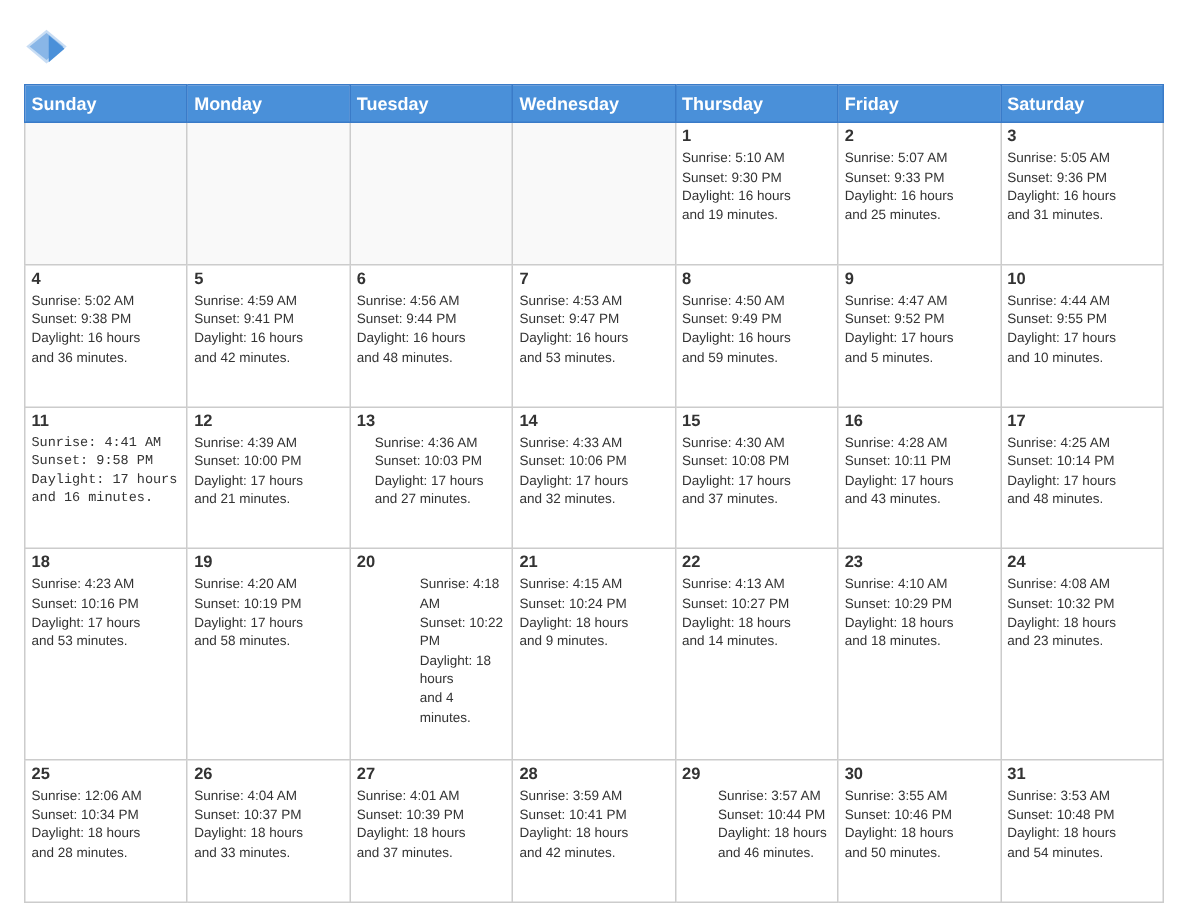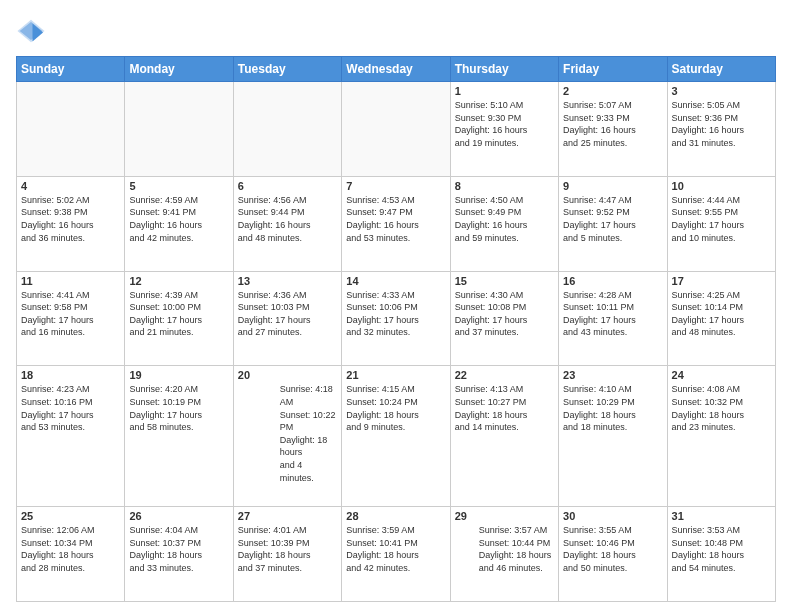--- a/index.html
+++ b/index.html
@@ -210,35 +210,35 @@
             <span class="day-number">10</span>
             <div class="day-info" style="white-space: pre-line;">Sunrise: 4:44 AM
 Sunset: 9:55 PM
 Daylight: 17 hours
 and 10 minutes.</div>
           </td>
         </tr>
         <tr>
           <td>
             <span class="day-number">11</span>
-            <div class="day-info" style="white-space: pre-line;">Sunrise: 4:41 AM
+            <div class="day-info" style="white-space: pre-line; font-family: Liberation Mono, monospace;">Sunrise: 4:41 AM
 Sunset: 9:58 PM
 Daylight: 17 hours
 and 16 minutes.</div>
           </td>
           <td>
             <span class="day-number">12</span>
             <div class="day-info" style="white-space: pre-line;">Sunrise: 4:39 AM
 Sunset: 10:00 PM
 Daylight: 17 hours
 and 21 minutes.</div>
           </td>
           <td>
             <span class="day-number">13</span>
-            <div class="day-info" style="white-space: pre-line;">Sunrise: 4:36 AM
+            <div class="day-info" style="white-space: pre-line; margin-left: 12px;">Sunrise: 4:36 AM
 Sunset: 10:03 PM
 Daylight: 17 hours
 and 27 minutes.</div>
           </td>
           <td>
             <span class="day-number">14</span>
             <div class="day-info" style="white-space: pre-line;">Sunrise: 4:33 AM
 Sunset: 10:06 PM
 Daylight: 17 hours
 and 32 minutes.</div>

